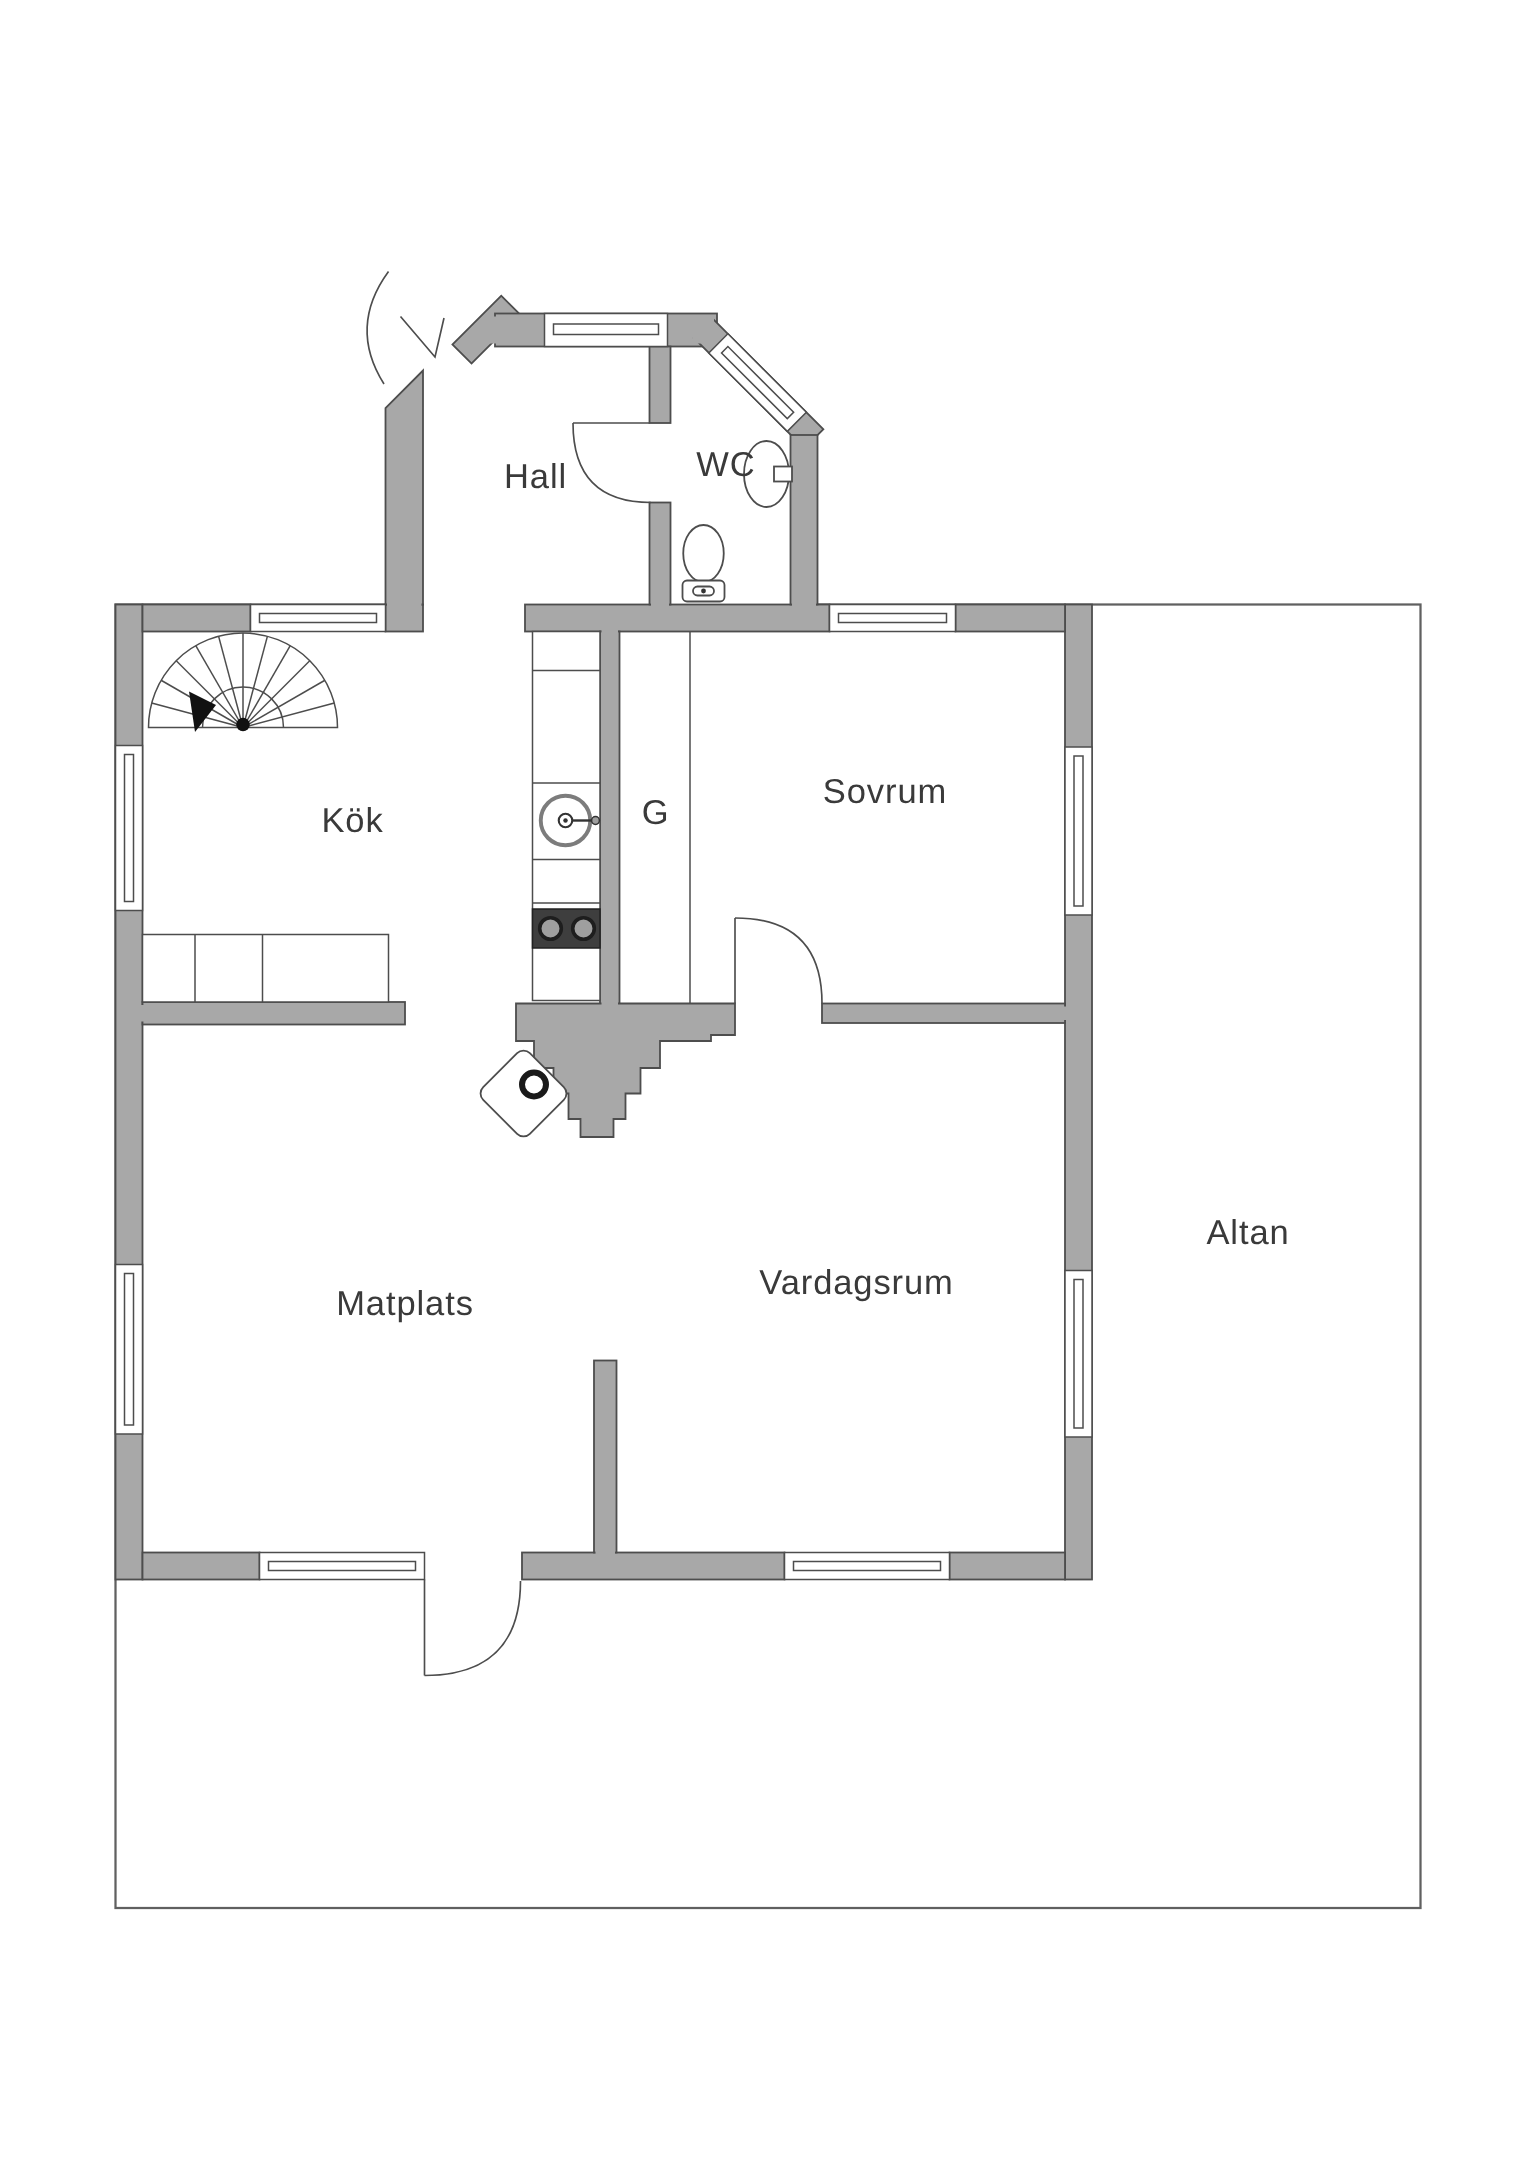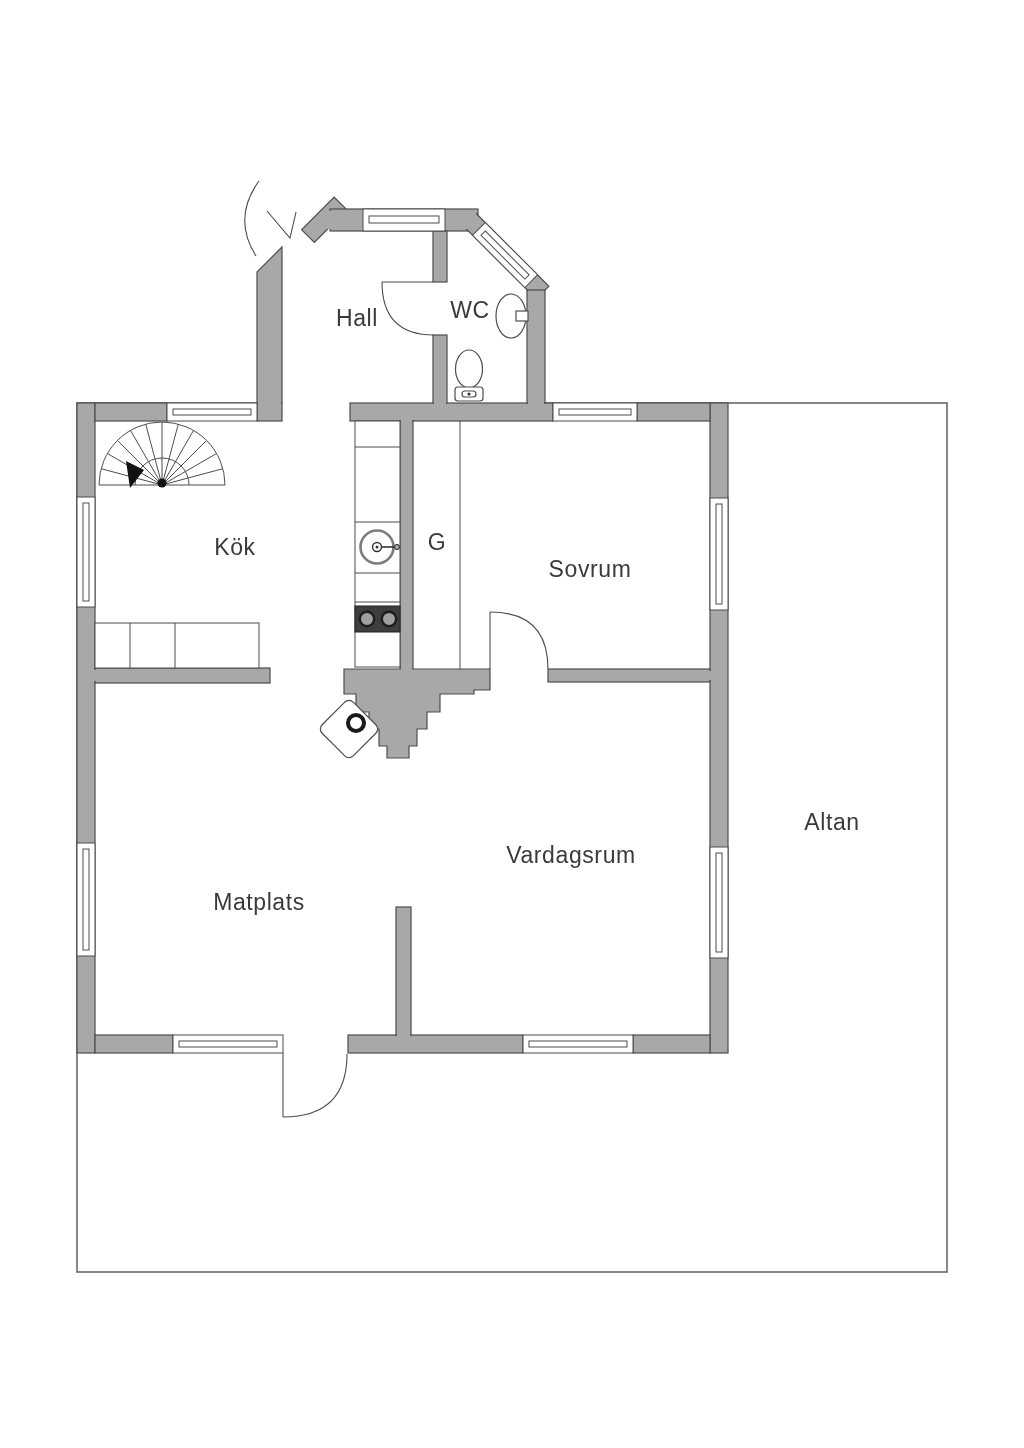--- a/index.html
+++ b/index.html
@@ -229,21 +229,21 @@
   <g>
     <g transform="translate(349 729) rotate(45)">
       <rect x="-22" y="-22" width="44" height="44" rx="6" fill="#ffffff" stroke="#4d4d4d" stroke-width="1.2"></rect>
     </g>
     <circle cx="356" cy="723" r="8" fill="#ffffff" stroke="#1a1a1a" stroke-width="4"></circle>
   </g>
 
 </svg>
 
 <div class="room-label" style="left:357px;top:318px;">Hall</div>
-<div class="room-label" style="left:470px;top:310px;">WC</div>
+<div class="room-label" style="left:484px;top:310px;">WC</div>
 <div class="room-label" style="left:235px;top:547px;">Kök</div>
 <div class="room-label" style="left:437px;top:542px;">G</div>
-<div class="room-label" style="left:590px;top:569px;text-align:center;">Sovrum</div>
-<div class="room-label" style="left:259px;top:869px;margin-top:33px;">Matplats</div>
+<div class="room-label" style="left:590px;top:528px;text-align:center;">Sovrum</div>
+<div class="room-label" style="left:270px;top:869px;">Matplats</div>
 <div class="room-label" style="left:571px;top:855px;text-align:right;">Vardagsrum</div>
 <div class="room-label" style="left:832px;top:812px;margin-top:10px;">Altan</div>
 
 </div>
 
 </body></html>

